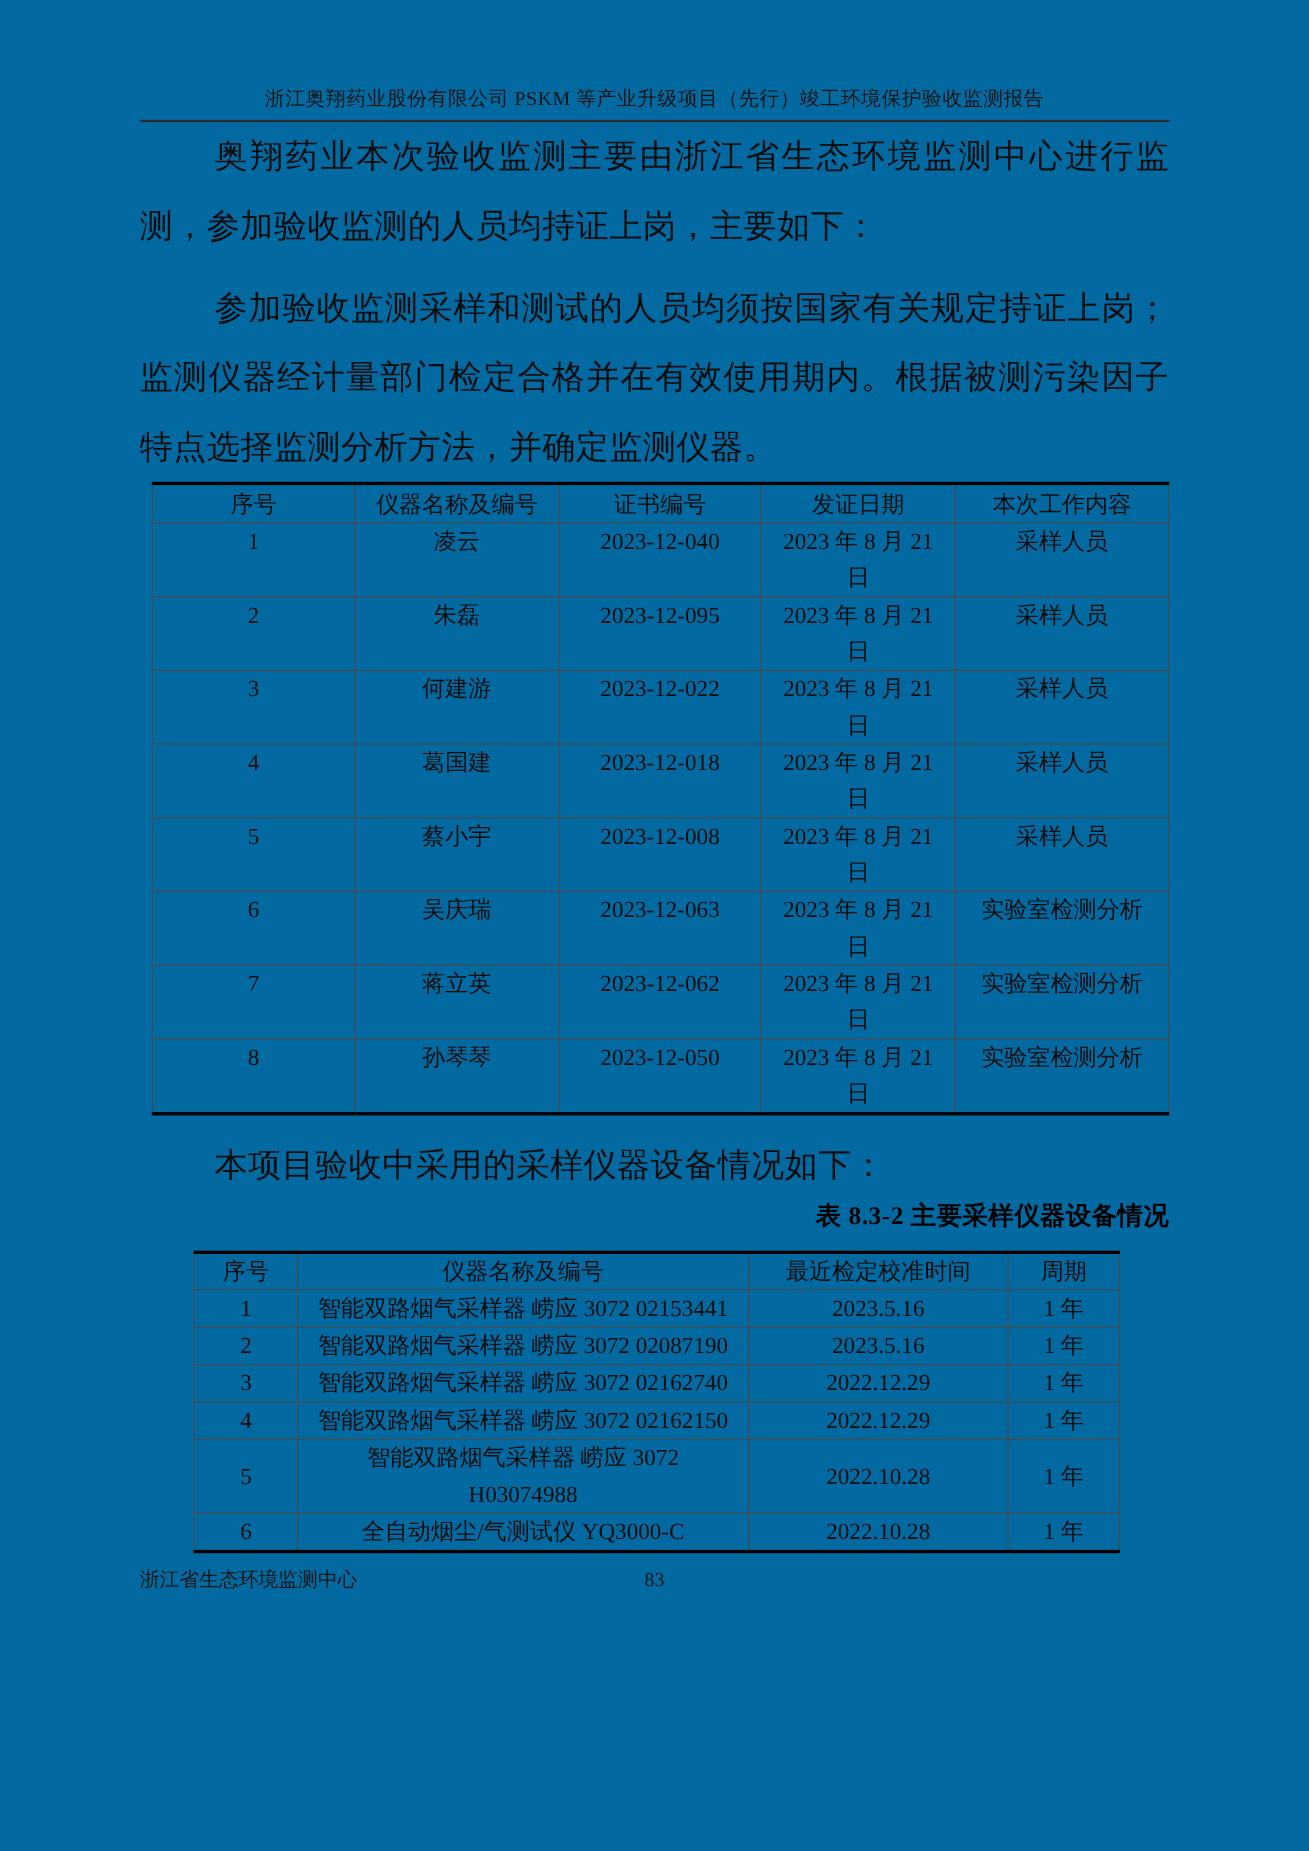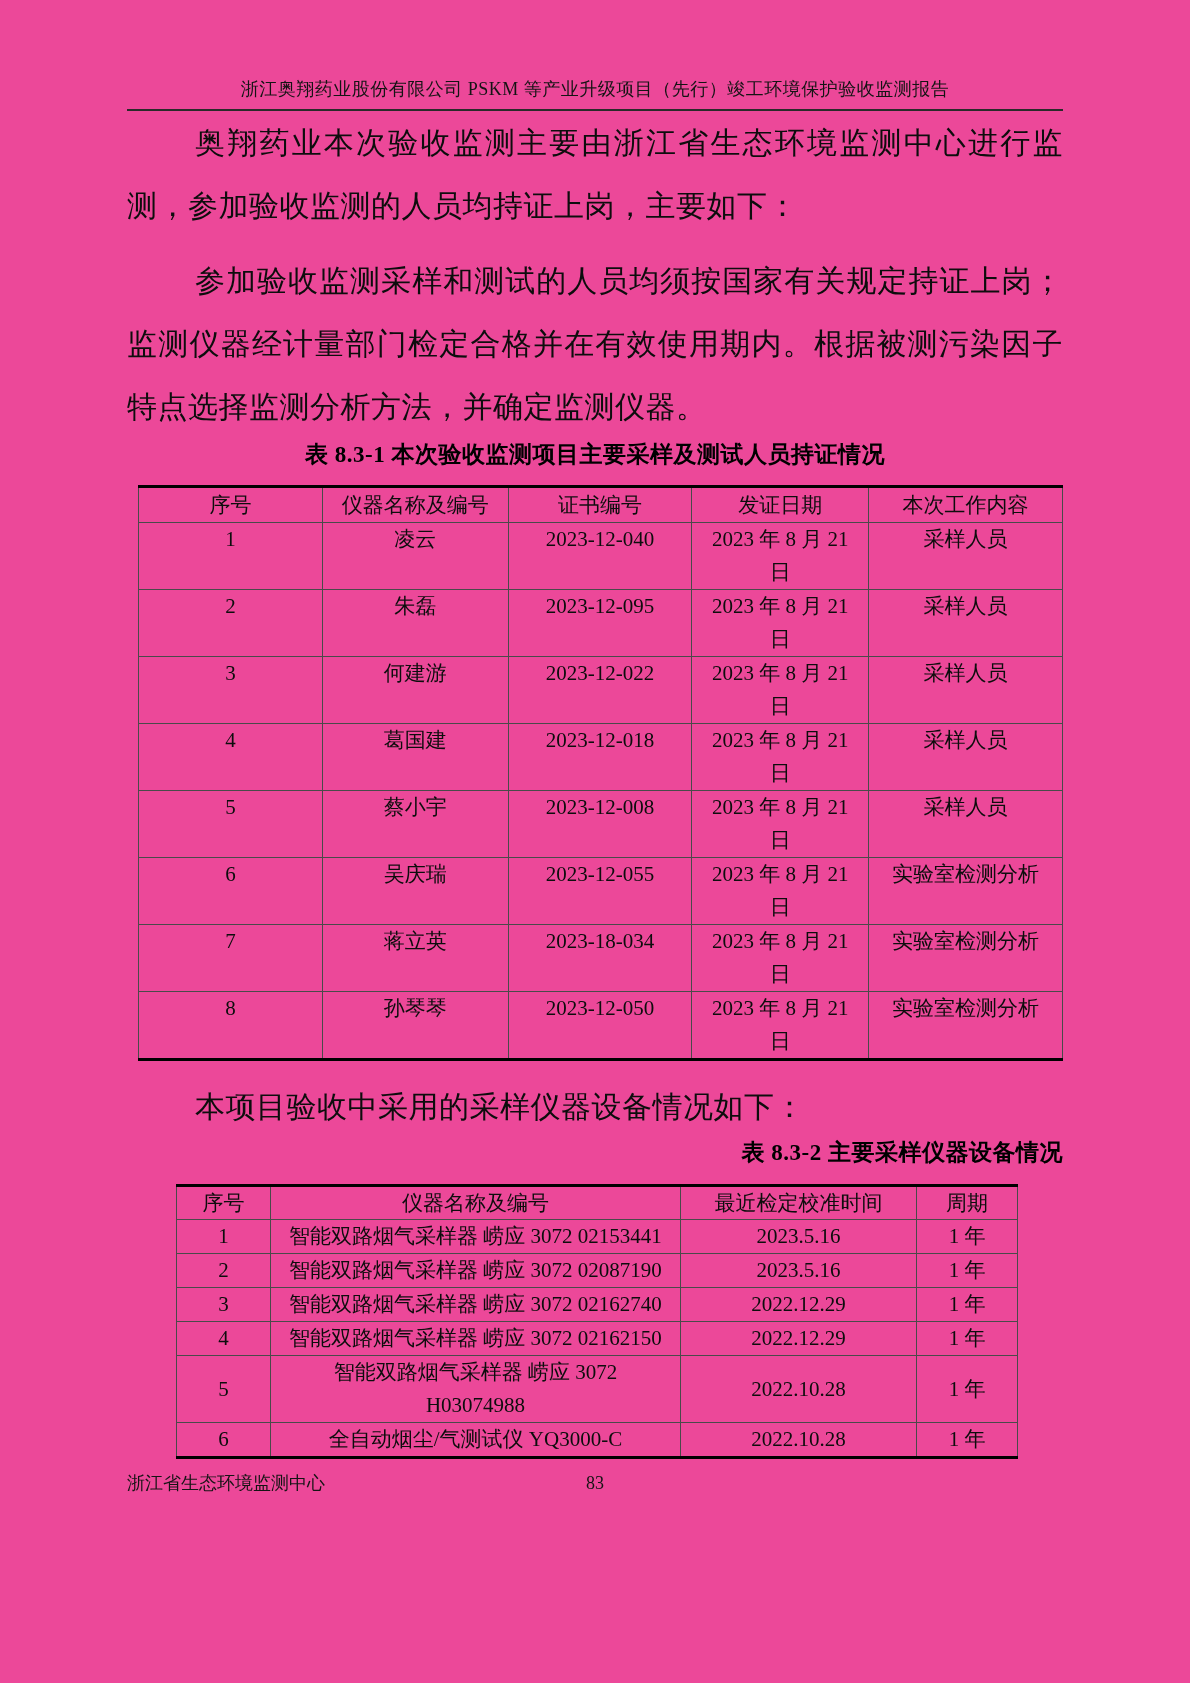--- a/index.html
+++ b/index.html
@@ -7,21 +7,21 @@
   body {
     width: 1190px; height: 1683px;
     font-family: "Liberation Serif", "DejaVu Serif", serif;
     color: #000;
     overflow: hidden;
   }
   .page {
     width: 1190px; height: 1683px;
     padding: 78px 127px 0 127px;
     position: relative;
-    background: #ec4899;
+    background: #0369a1;
     font-family: Liberation Serif, serif;
   }
   
   .doc-header {
     text-align: center;
     font-size: 18px;
     line-height: 22px;
     color: #141414;
     letter-spacing: 0.5px;
   }
@@ -109,21 +109,20 @@
 <div class="page">
 
   <div class="doc-header">浙江奥翔药业股份有限公司 PSKM 等产业升级项目（先行）竣工环境保护验收监测报告</div>
   <hr class="header-rule">
 
 
   <p class="body-text indent">奥翔药业本次验收监测主要由浙江省生态环境监测中心进行监测，参加验收监测的人员均持证上岗，主要如下：</p>
 
   <p class="body-text indent p-first">参加验收监测采样和测试的人员均须按国家有关规定持证上岗；监测仪器经计量部门检定合格并在有效使用期内。根据被测污染因子特点选择监测分析方法，并确定监测仪器。</p>
 
-  <div class="table-caption cap1">表 8.3-1 本次验收监测项目主要采样及测试人员持证情况</div>
 
   <table class="personnel-table">
       <colgroup>
         <col style="width: 19.9%;">
         <col style="width: 20.1%;">
         <col style="width: 19.9%;">
         <col style="width: 19.1%;">
         <col style="width: 21%;">
       </colgroup>
       <thead>
@@ -167,28 +166,28 @@
         <tr>
           <td>5</td>
           <td>蔡小宇</td>
           <td>2023-12-008</td>
           <td>2023 年 8 月 21<br>日</td>
           <td>采样人员</td>
         </tr>
         <tr>
           <td>6</td>
           <td>吴庆瑞</td>
-          <td>2023-12-055</td>
+          <td>2023-12-063</td>
           <td>2023 年 8 月 21<br>日</td>
           <td>实验室检测分析</td>
         </tr>
         <tr>
           <td>7</td>
           <td>蒋立英</td>
-          <td>2023-18-034</td>
+          <td>2023-12-062</td>
           <td>2023 年 8 月 21<br>日</td>
           <td>实验室检测分析</td>
         </tr>
         <tr>
           <td>8</td>
           <td>孙琴琴</td>
           <td>2023-12-050</td>
           <td>2023 年 8 月 21<br>日</td>
           <td>实验室检测分析</td>
         </tr>

